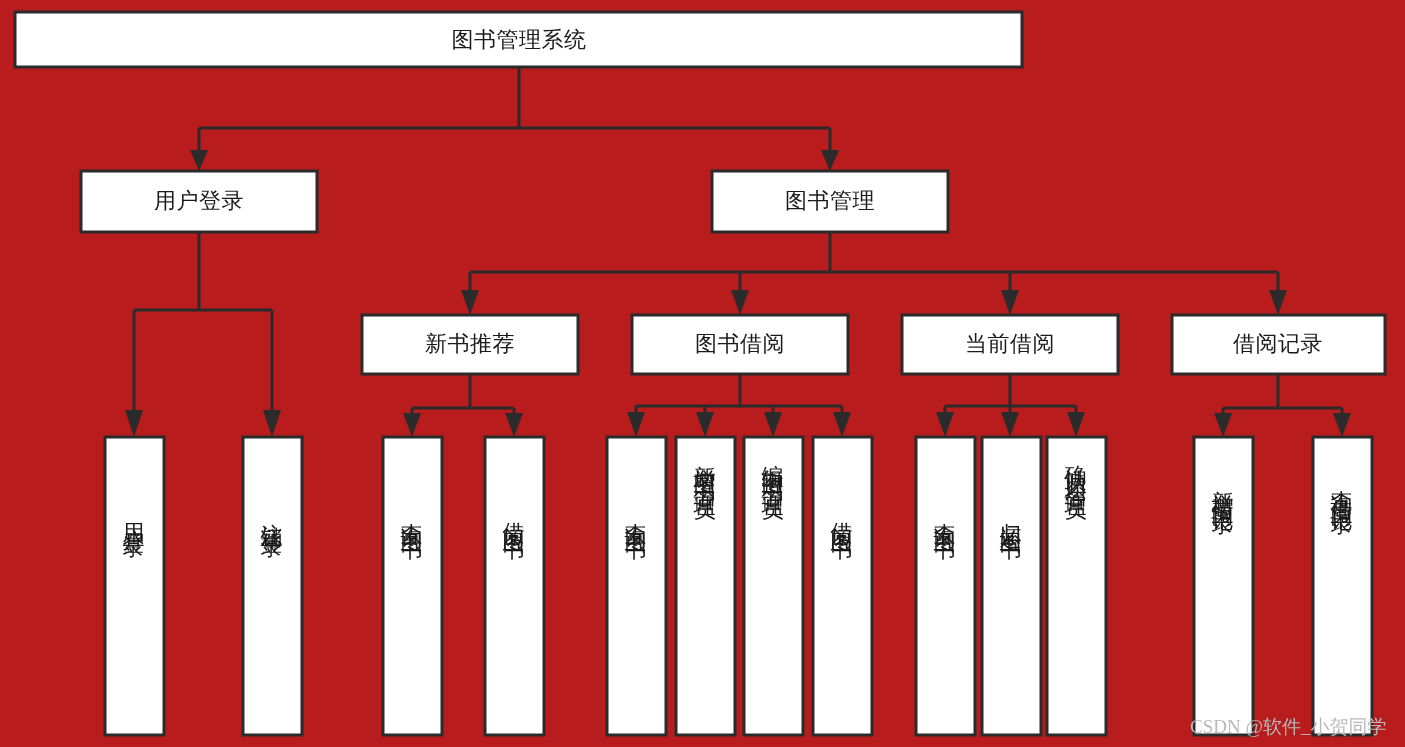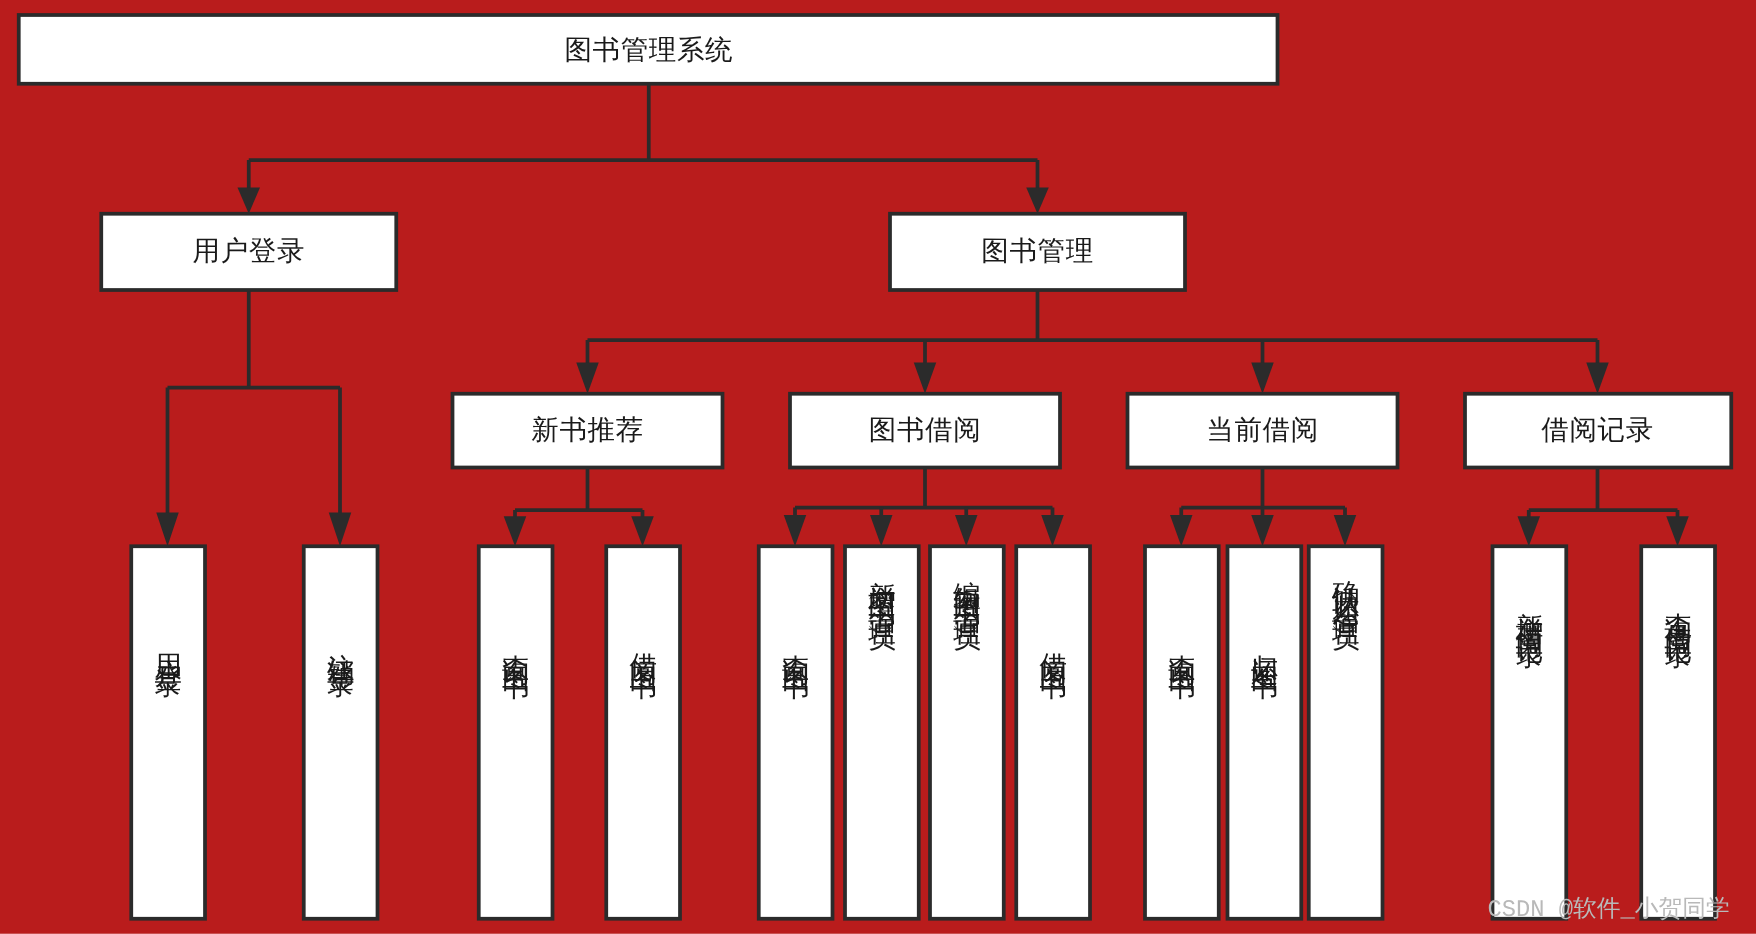--- a/index.html
+++ b/index.html
@@ -53,21 +53,21 @@
     font-family: "DejaVu Sans", "Liberation Sans", sans-serif;
     font-size: 22px;
     fill: #1a1a1a;
     writing-mode: vertical-rl;
     text-orientation: upright;
     text-anchor: start;
     letter-spacing: 5px;
   }
   .watermark-text {
     position: absolute;
-    font-family: Liberation Mono, monospace;
+    font-family: Liberation Serif, serif;
     font-size: 19px;
     color: #b9b9b9;
     white-space: nowrap;
     left: 1190px;
     top: 714px;
     pointer-events: none;
   }
 </style>
 </head>
 <body>

